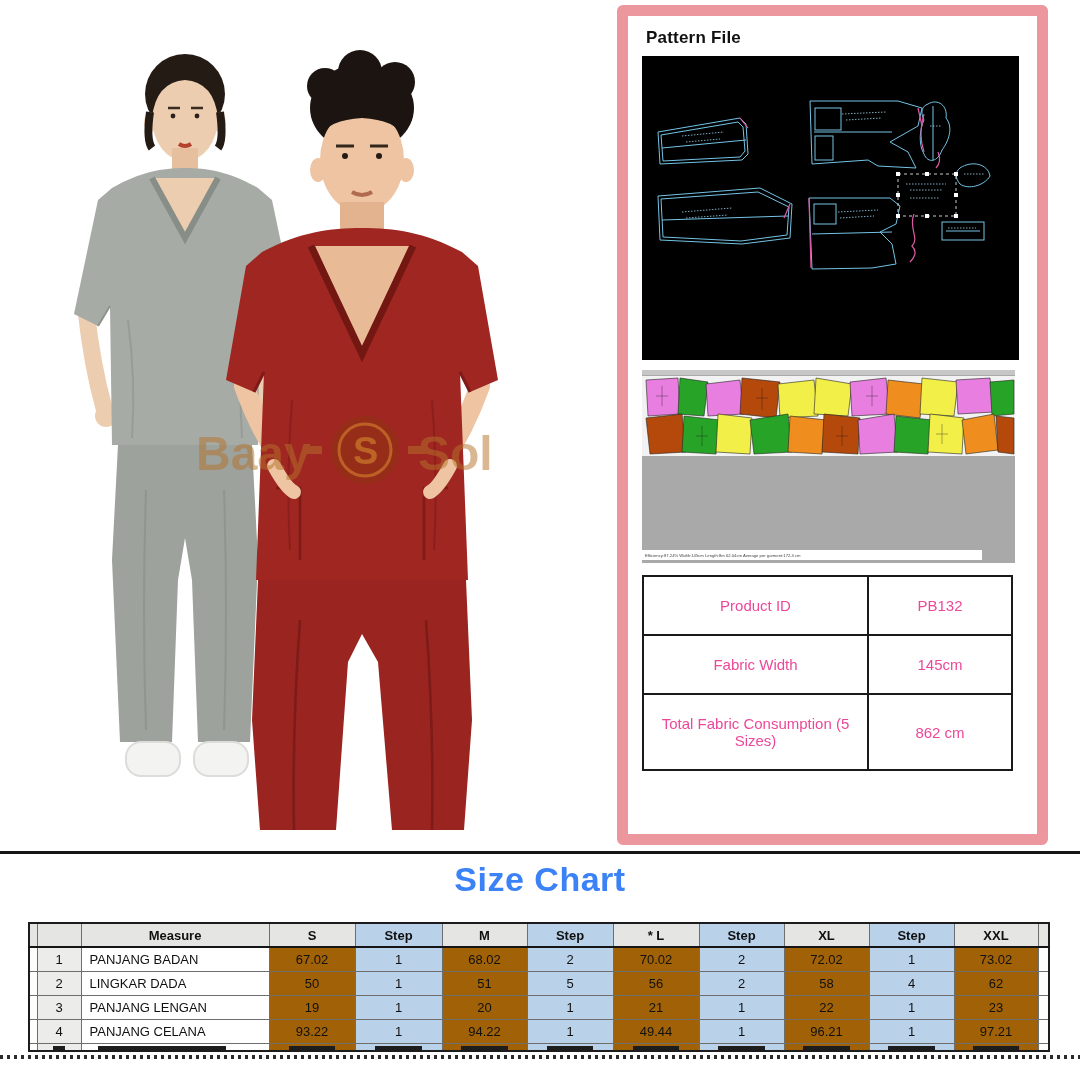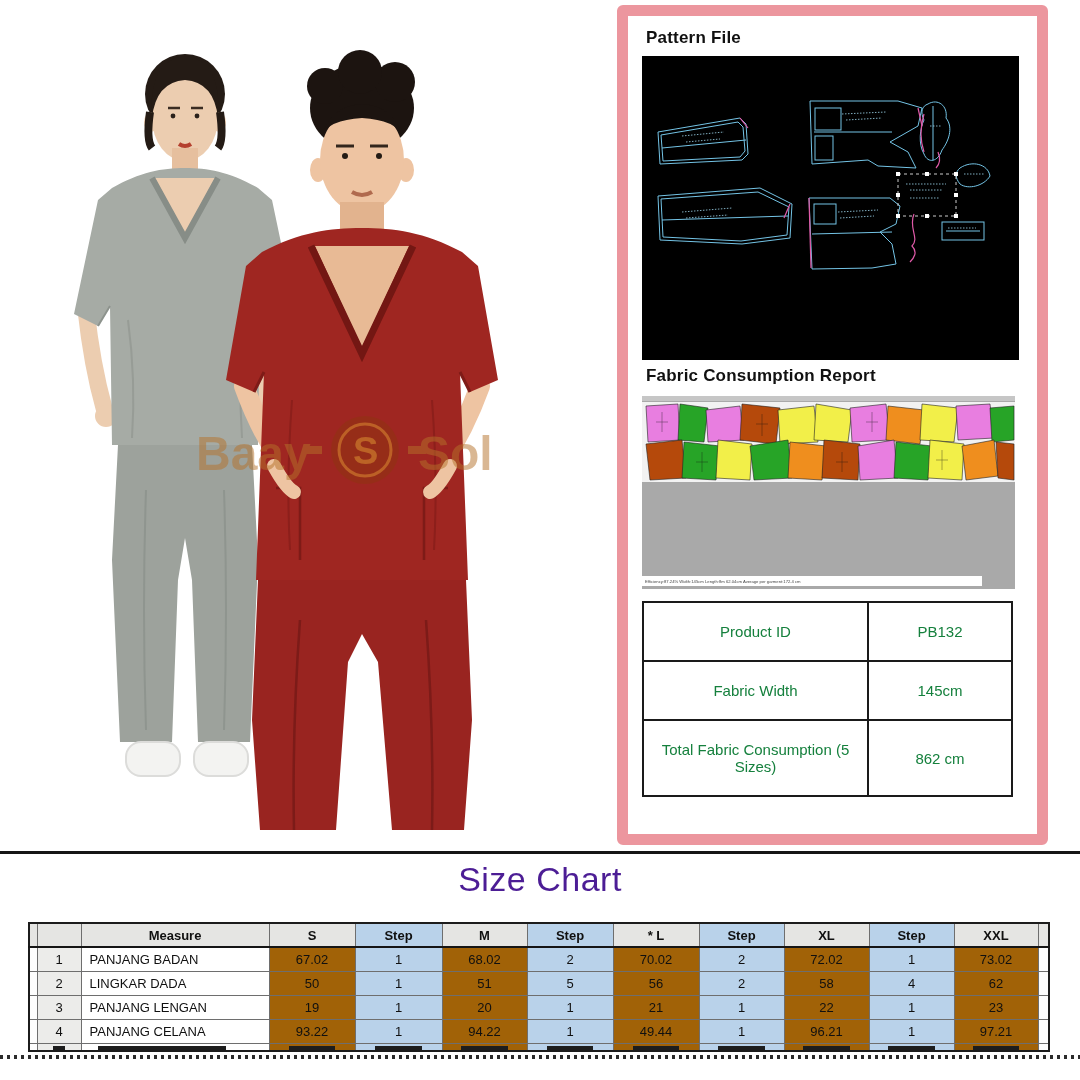--- a/index.html
+++ b/index.html
@@ -10,29 +10,29 @@
   #photo-area { left:0; top:20px; width:620px; height:810px; }
 
   
   #panel { left:617px; top:5px; width:431px; height:840px;
            border:11px solid #ec969e; border-radius:6px; background:#fff; padding:6px 0 0 14px; }
   .panel-heading { font-size:17px; font-weight:bold; color:#111; margin:6px 0 0 4px; letter-spacing:.2px; }
   #pattern-image { width:377px; height:304px; background:#000; margin:8px 0 0 0; }
   #marker-image  { width:373px; height:193px; margin:10px 0 0 0; }
   #info-table { width:371px; margin:12px 0 0 0; border-collapse:collapse; }
   #info-table td { border:2px solid #1a1a1a; text-align:center; vertical-align:middle;
-                   font-size:15px; color:#15803d; padding:20px 10px; }
+                   font-size:15px; color:#ec4899; padding:20px 10px; }
   #info-table .lbl { width:225px; }
   #info-table tr.r1 td, #info-table tr.r2 td { height:50px; }
   #info-table tr.r3 td, #info-table tr.r4 td { height:68px; }
 
   
   #top-divider { left:0; top:851px; width:1080px; height:3px; background:#161616; }
   #size-title { left:0; top:860px; width:1080px; text-align:center;
-                font-size:34px; font-weight:normal; color:#4c1d95; letter-spacing:.5px; }
+                font-size:34px; font-weight:bold; color:#3b82f6; letter-spacing:.5px; }
   #size-table-wrap { left:28px; top:922px; width:1022px; }
   #size-table { width:1022px; border-collapse:collapse; table-layout:fixed;
                 border:2px solid #1c1c1c; background:#fff; font-size:13px; color:#101010; }
   #size-table td { border:1px solid #6e6e6e; text-align:center; vertical-align:middle;
                    height:24px; overflow:hidden; white-space:nowrap; }
   #size-table tr.hdr td { background:#e5e5e3; font-weight:bold; border-bottom:2px solid #151515; }
   #size-table td.gut { background:#fdfdfd; }
   #size-table td.num { background:#ececea; }
   #size-table td.meas { background:#fff; text-align:left; padding-left:8px; }
   #size-table td.size { background:#a16207;margin-top:16px; }
@@ -201,21 +201,20 @@
         <line x1="264" y1="128" x2="304" y2="128"></line>
           <line x1="268" y1="134" x2="300" y2="134"></line>
           <line x1="268" y1="142" x2="298" y2="142"></line>
         <line x1="322" y1="118" x2="342" y2="118"></line>
         <line x1="306" y1="172" x2="334" y2="172"></line>
         <line x1="288" y1="70" x2="300" y2="70"></line>
       </g>
     </svg>
   </div>
 
-  <div class="panel-heading">Fabric Consumption Report</div>
 
   <div id="marker-image">
     <svg width="373" height="193" viewBox="0 0 373 193">
       <rect width="373" height="193" fill="#a9a9a9"></rect>
       <rect width="373" height="5" fill="#c6c6c6"></rect>
       <rect x="0" y="6" width="373" height="80" fill="#f2f2f2"></rect>
       <g stroke="#222" stroke-width="0.6">
         <polygon points="4,10 36,8 38,44 6,46" fill="#e87ee0"></polygon>
         <polygon points="38,8 66,12 62,46 36,44" fill="#27a427"></polygon>
         <polygon points="64,14 98,10 102,44 66,46" fill="#e87ee0"></polygon>

